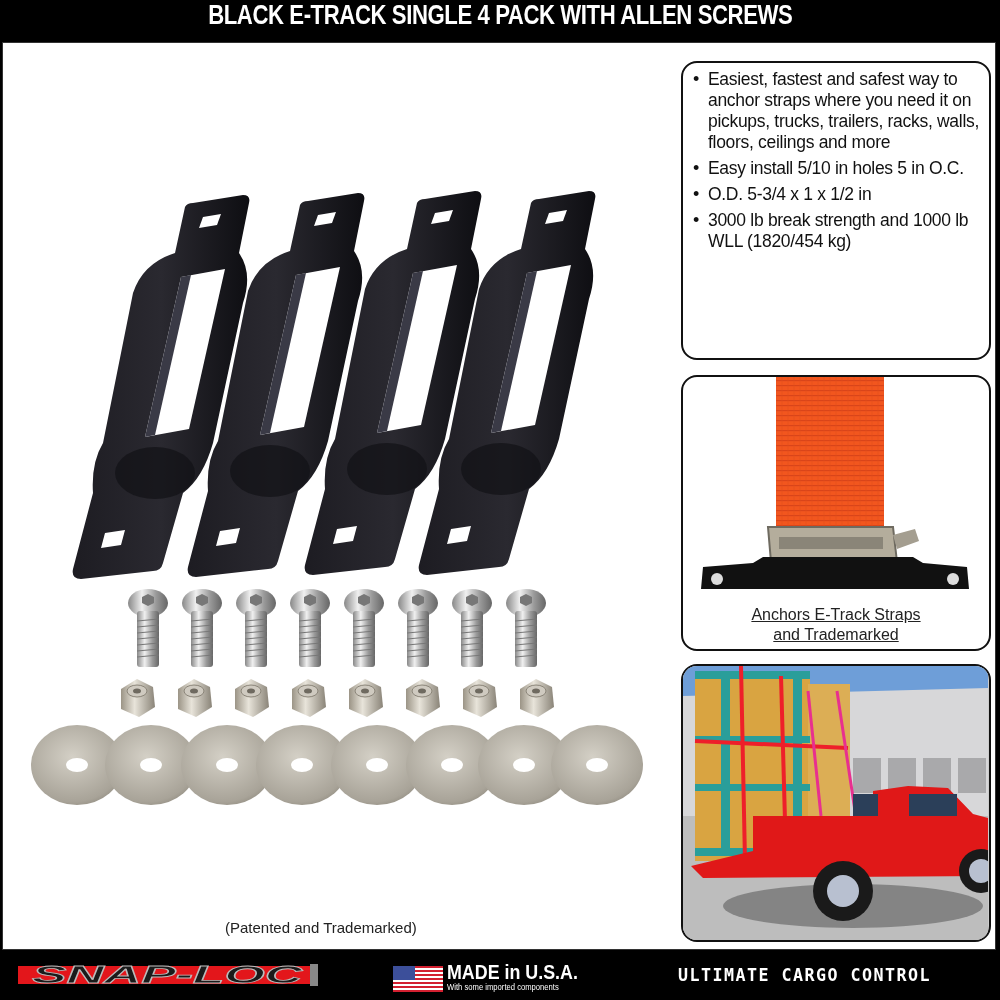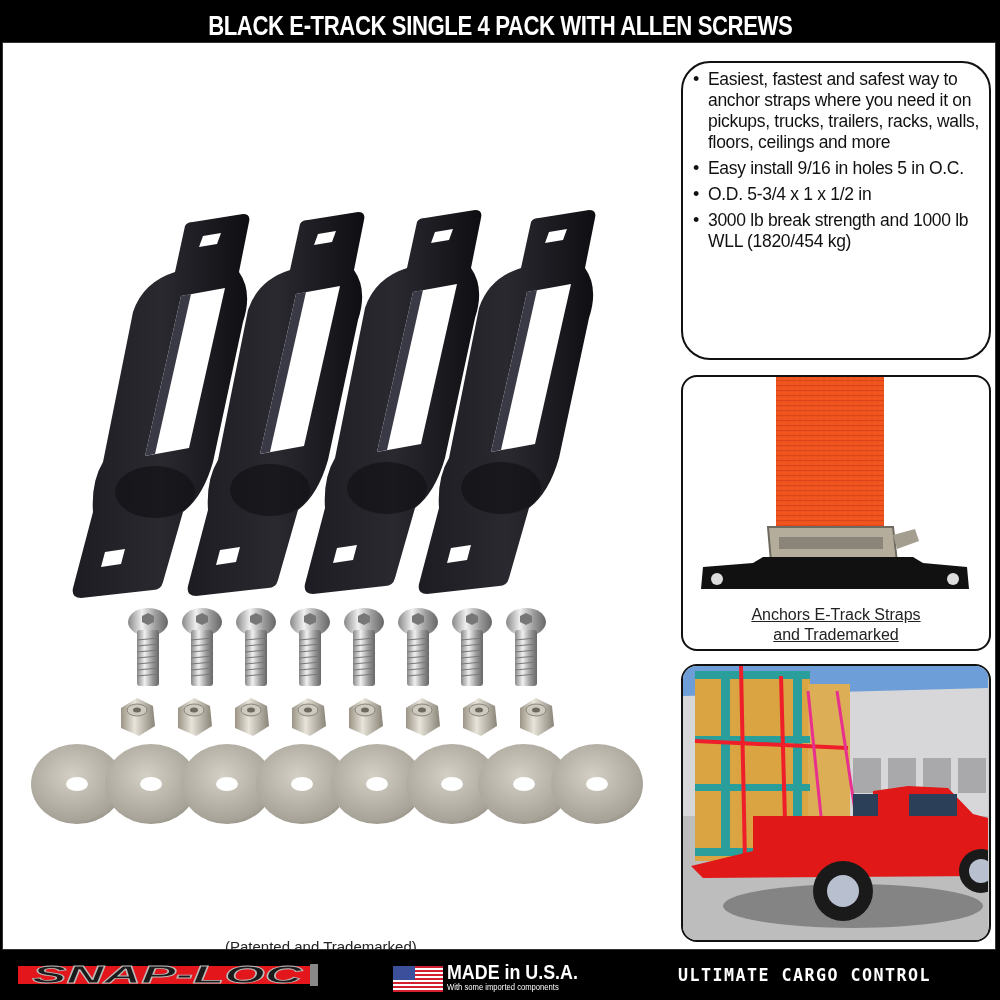--- a/index.html
+++ b/index.html
@@ -1,35 +1,35 @@
 <!DOCTYPE html>
 <html><head>
 <meta charset="utf-8">
 <style>
   * { box-sizing: border-box; margin: 0; padding: 0; }
   html, body { width: 1000px; height: 1000px; background: #000; overflow: hidden; }
   body { position: relative; font-family: "Liberation Sans", sans-serif; }
 
   .header { position: absolute; left: 0; top: 0; width: 1000px; height: 42px; background: #000;
-    display: flex; align-items: flex-end; justify-content: center; }
+    display: flex; align-items: flex-start; justify-content: center; }
   .header h1 { color: #fff; font-family: "Liberation Sans", sans-serif; font-weight: 700;
     font-size: 27px; letter-spacing: -0.5px; transform: scaleX(0.82); white-space: nowrap; }
 
   .frame { position: absolute; left: 2px; top: 42px; width: 994px; height: 908px; background: #fff;
     border: 1px solid #333; }
 
-  .product-area { position: absolute; left: 0; top: 0; width: 670px; height: 908px; margin-top: 19px; }
+  .product-area { position: absolute; left: 0; top: 0; width: 670px; height: 908px; }
   .bracket { position: absolute; }
   .hw-row { position: absolute; }
 
   .patent { position: absolute; left: 222px; top: 876px; font-size: 15px; color: #222; }
 
   .panel { position: absolute; left: 678px; width: 310px; border: 2.5px solid #111; border-radius: 16px;
     background: #fff; overflow: hidden; }
-  .panel-features { top: 18px; height: 299px; padding: 6px 8px 0 10px; border-radius: 29px; }
+  .panel-features { top: 18px; height: 299px; padding: 6px 8px 0 10px; }
   .panel-features ul { list-style: none; }
   .panel-features li { position: relative; padding-left: 15px; font-size: 17.5px; line-height: 21px;
     color: #111; margin-bottom: 5px; letter-spacing: -0.3px; }
   .panel-features li::before { content: "\2022"; position: absolute; left: 0; top: 0; font-size: 18px; }
 
   .panel-straps { top: 332px; height: 276px; }
   .panel-straps .caption { position: absolute; left: 0; right: 0; top: 228px; text-align: center;
     font-size: 16px; line-height: 20px; color: #222; text-decoration: underline; }
 
   .panel-truck { top: 621px; height: 278px; background: #ccc; }
@@ -154,21 +154,21 @@
         <use href="#washer" x="447"></use>
         <use href="#washer" x="520"></use>
     </svg>
 
     <div class="patent">(Patented and Trademarked)</div>
   </div>
 
   <div class="panel panel-features">
     <ul>
       <li>Easiest, fastest and safest way to anchor straps where you need it on pickups, trucks, trailers, racks, walls, floors, ceilings and more</li>
-      <li>Easy install 9/16 in holes 5 in O.C.</li>
+      <li>Easy install 5/10 in holes 5 in O.C.</li>
       <li>O.D. 5-3/4 x 1 x 1/2 in</li>
       <li>3000 lb break strength and 1000 lb WLL (1820/454 kg)</li>
     </ul>
   </div>
 
   <div class="panel panel-straps">
     <svg width="305" height="220" viewBox="0 0 305 220" style="position:absolute;left:0;top:0">
       <defs>
         <pattern id="weave" width="6" height="5" patternUnits="userSpaceOnUse">
           <rect width="6" height="5" fill="#f2561e"></rect>

